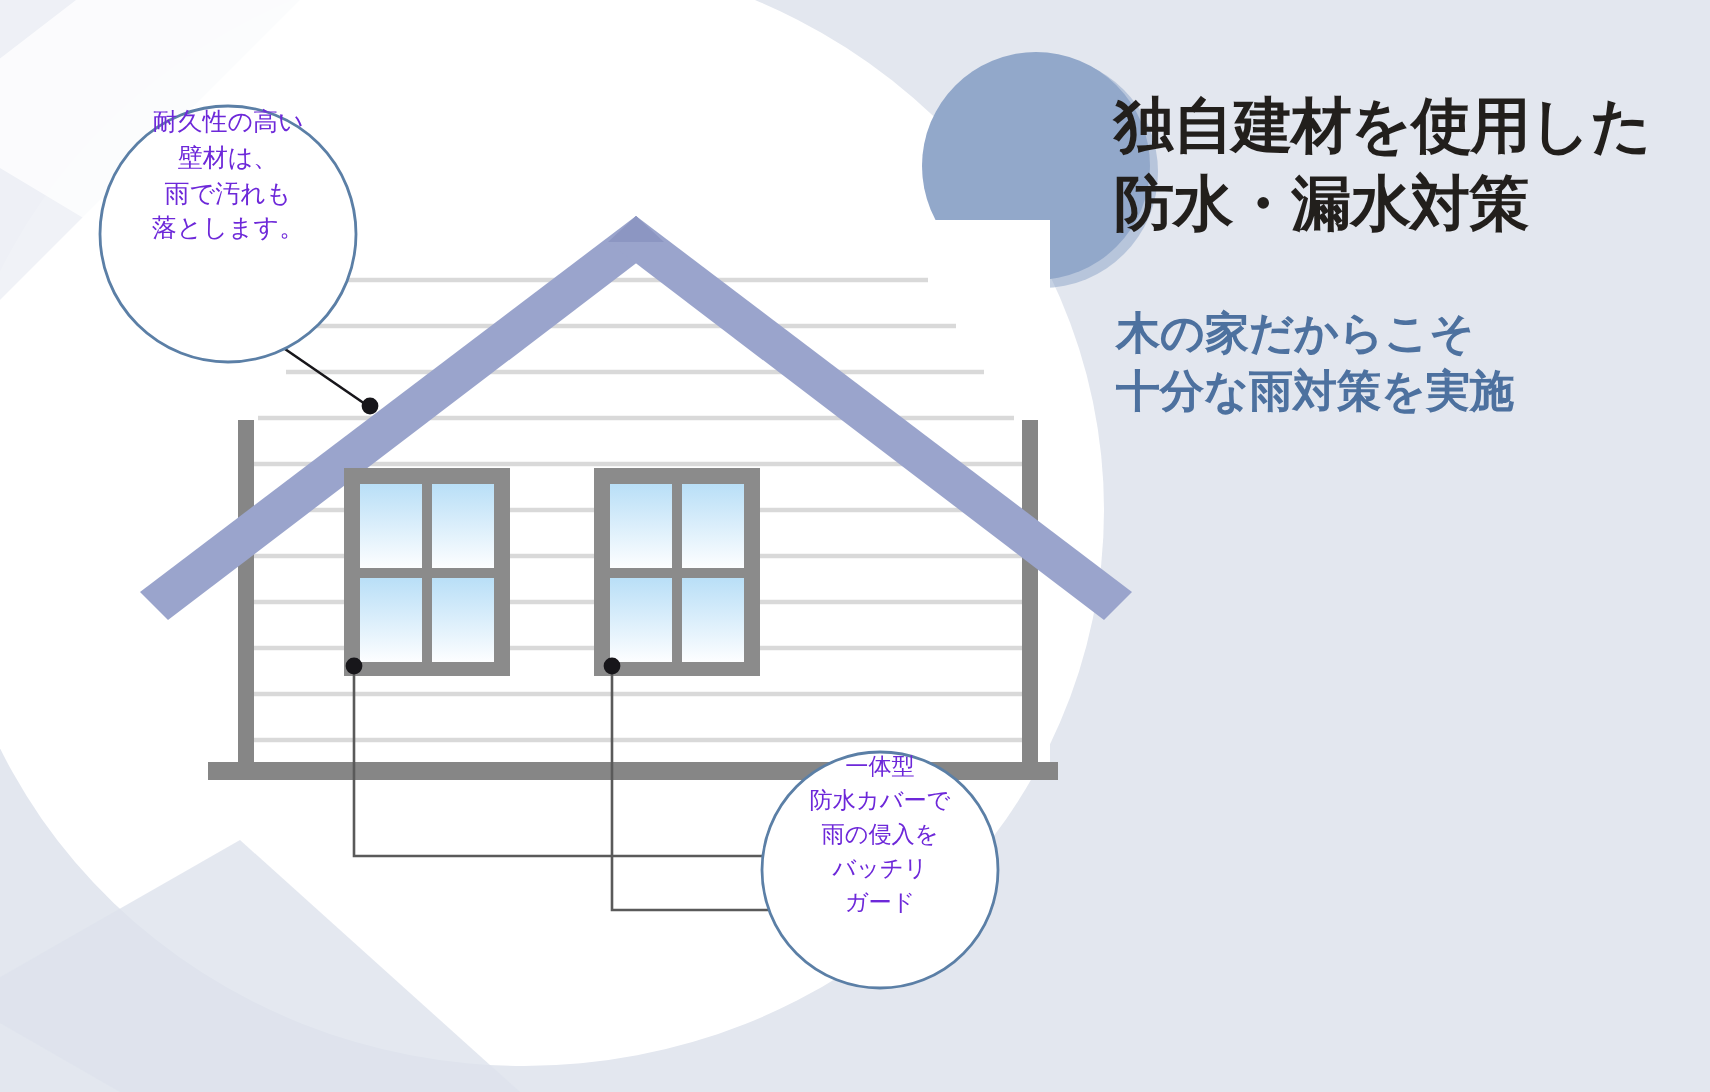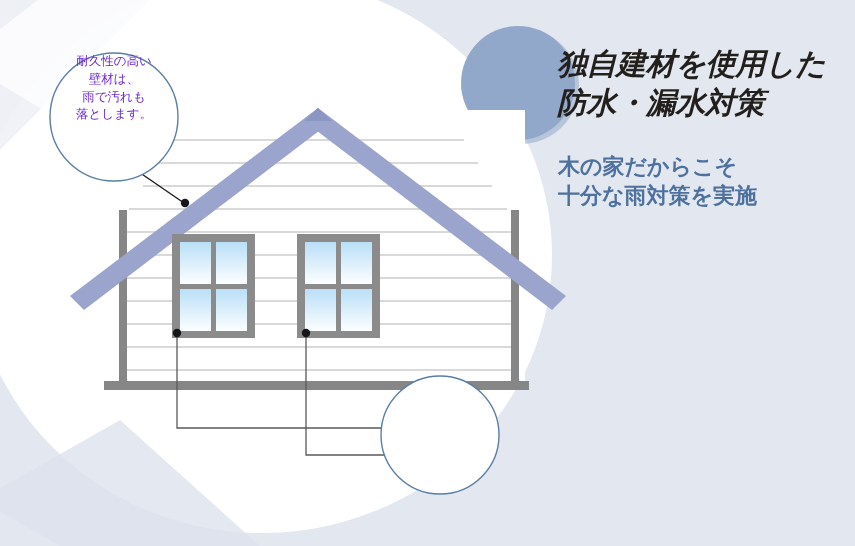--- a/index.html
+++ b/index.html
@@ -130,21 +130,28 @@
     </g>
   </svg>
 
   <div class="bub" id="bubble-wall">
     <span class="bubtext">耐久性の高い
 壁材は、
 雨で汚れも
 落とします。</span>
   </div>
 
+  <div class="bub" id="bubble-cover">
+    <span class="bubtext">一体型
+防水カバーで
+雨の侵入を
+バッチリ
+ガード</span>
+  </div>
 
   <div class="txtcol">
-    <div class="h1" style="white-space:pre-line;font-style:italic;">独自建材を使用した
+    <div class="h1" style="white-space:pre-line;">独自建材を使用した
 防水・漏水対策</div>
     <div class="h2" style="white-space:pre-line;font-family:Liberation Serif, serif;">木の家だからこそ
 十分な雨対策を実施</div>
   </div>
 
 </div>
 
 </body></html>

